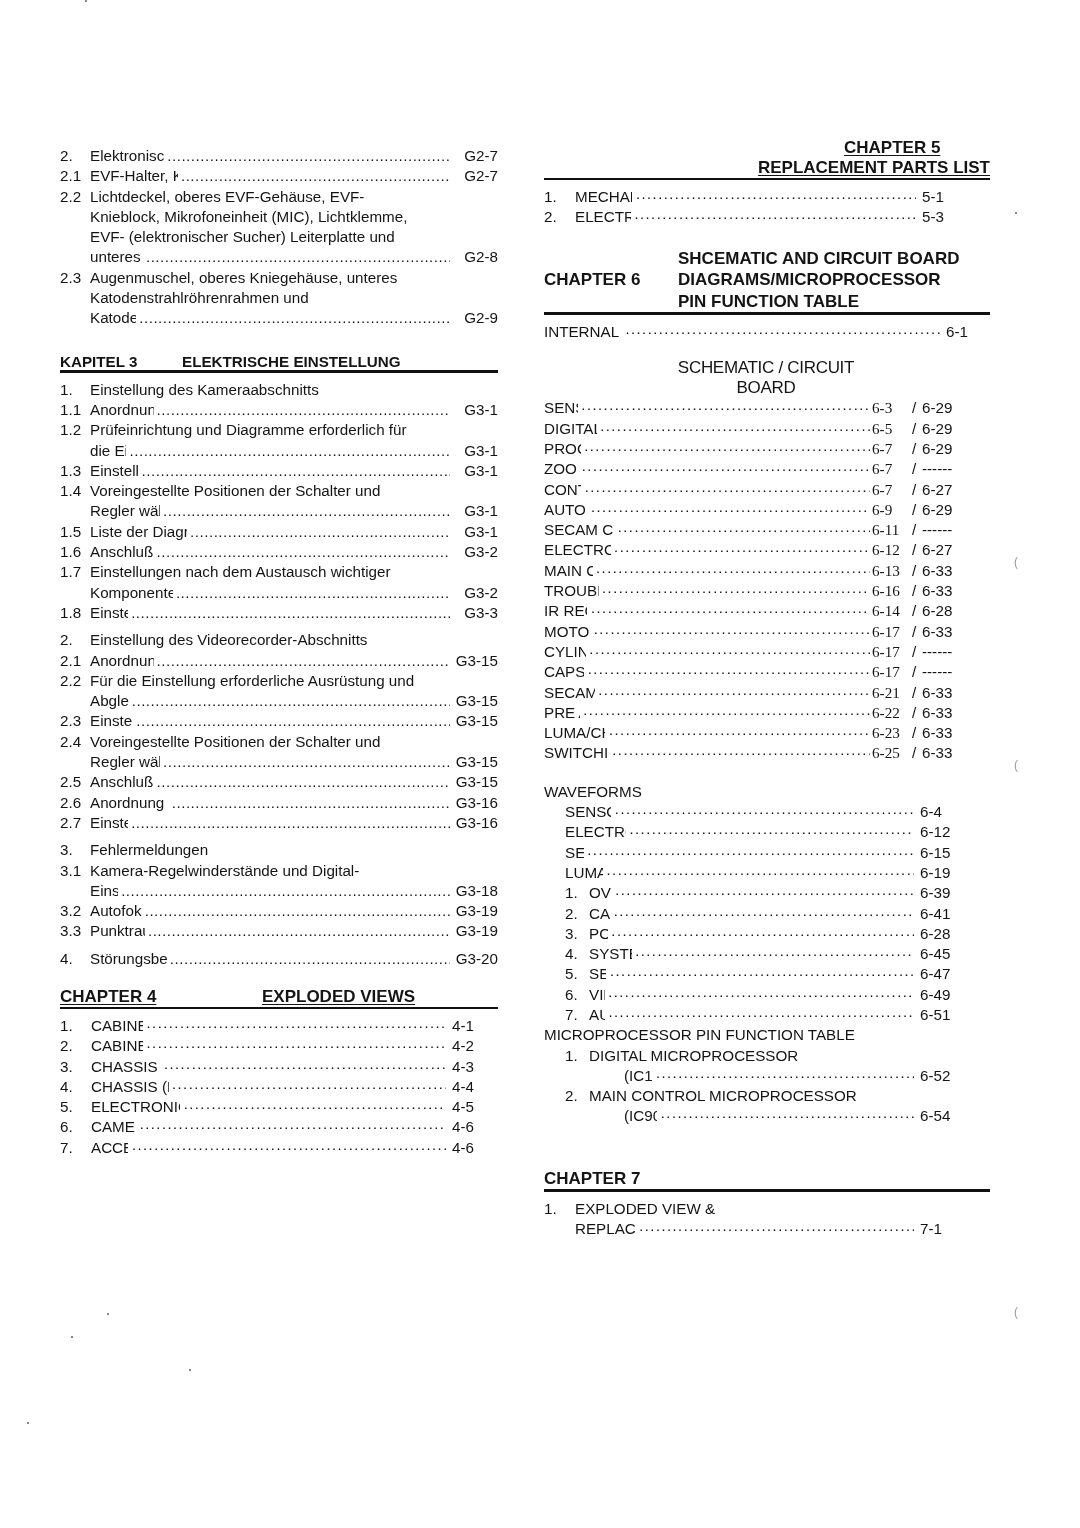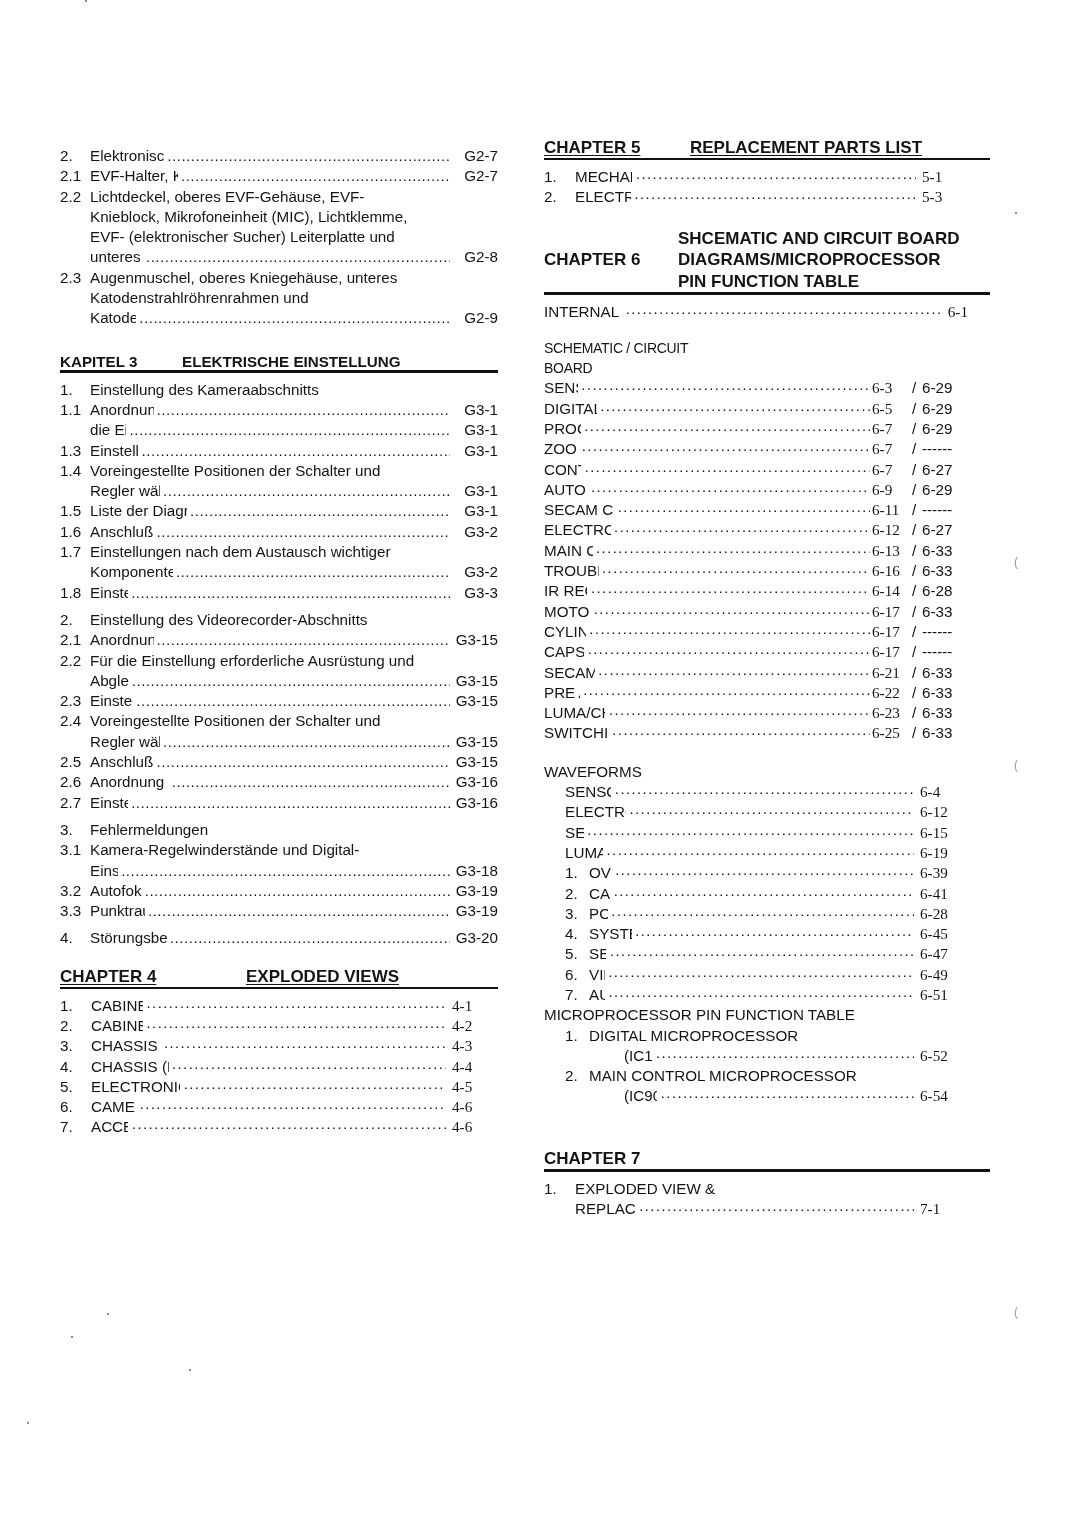--- a/index.html
+++ b/index.html
@@ -23,28 +23,28 @@
   .de .cont { padding-left: 30px; }
   .gap { height: 7px; }
 
   
   .heading { font-weight: bold; font-size: 15.2px; border-bottom: 3px solid #111; display: flex; align-items: flex-end; padding-bottom: 0; margin-bottom: 7px; }
   .heading .ul { text-decoration: underline; text-underline-offset: 2px; }
   .heading-lg { font-size: 17px; }
 
   
   .en .num { width: 31px; }
-  .en .pg { width: 46px; text-align: left; padding-left: 2px; font-family: Liberation Serif, serif; }
+  .en .pg { width: 46px; text-align: left; padding-left: 2px; }
 
   
   .sch .pg1 { width: 34px; text-align: left; flex: 0 0 auto; font-family: Liberation Serif, serif; }
   .sch .slash { width: 16px; text-align: center; flex: 0 0 auto; }
   .sch .pg2 { width: 46px; text-align: left; flex: 0 0 auto; }
   .sch .dots { margin-right: 2px; }
-  .colhead { text-align: left; font-size: 14px; line-height: 20px; letter-spacing: -0.3px; padding-right: 2px; }
+  .colhead { text-align: center; font-size: 17px; line-height: 20px; letter-spacing: -0.3px; padding-right: 2px; }
 
   .speck { position: absolute; background: #888; width: 2px; height: 2px; }
   .speck-r { position: absolute; color: #999; font-size: 12px; }
 </style>
 </head>
 <body>
 
 <div id="left" class="col">
   <div class="de" id="g2-list">
       <div class="row">
@@ -95,20 +95,24 @@
   <div class="de" id="k3-list">
       <div class="row">
         <span class="num">1.</span>
         <span class="txt">Einstellung des Kameraabschnitts</span>
       </div>
       <div class="row">
         <span class="num">1.1</span>
         <span class="txt">Anordnung der Leiterplatten</span>
         <span class="dots"></span>
         <span class="pg">G3-1</span>
+      </div>
+      <div class="row">
+        <span class="num">1.2</span>
+        <span class="txt">Prüfeinrichtung und Diagramme erforderlich für</span>
       </div>
       <div class="row cont">
         <span class="txt">die Einstellung</span>
         <span class="dots"></span>
         <span class="pg">G3-1</span>
       </div>
       <div class="row">
         <span class="num">1.3</span>
         <span class="txt">Einstellbedingungen</span>
         <span class="dots"></span>
@@ -231,21 +235,21 @@
       </div>
     </div>
   <div class="gap"></div>
   <div class="row de">
     <span class="num">4.</span>
     <span class="txt">Störungsbeseitigung des Autofokus</span>
     <span class="dots"></span>
     <span class="pg">G3-20</span>
   </div>
   <div style="height:18px"></div>
-  <div class="heading heading-lg" style="border-bottom-width:2px;">
+  <div class="heading heading-lg" style="border-bottom-width:2px;gap:16px;">
     <span style="width:186px" class="ul">CHAPTER 4</span>
     <span class="ul">EXPLODED VIEWS</span>
   </div>
   <div class="en" id="c4-list">
       <div class="row">
         <span class="num">1.</span>
         <span class="txt">CABINET SECTION (1)</span>
         <span class="dots dotted"></span>
         <span class="pg">4-1</span>
       </div>
@@ -282,21 +286,21 @@
       <div class="row">
         <span class="num">7.</span>
         <span class="txt">ACCESSORIES</span>
         <span class="dots dotted"></span>
         <span class="pg">4-6</span>
       </div>
     </div>
 </div>
 
 <div id="right" class="col">
-  <div class="heading heading-lg" style="border-bottom-width:2px;">
+  <div class="heading heading-lg" style="border-bottom-width:2px;flex-direction:column;">
     <span style="width:146px" class="ul">CHAPTER 5</span>
     <span class="ul">REPLACEMENT PARTS LIST</span>
   </div>
   <div class="en" id="c5-list" style="padding-right: 22px;">
       <div class="row">
         <span class="num">1.</span>
         <span class="txt">MECHANICAL PARTS LIST</span>
         <span class="dots dotted"></span>
         <span class="pg">5-1</span>
       </div>

